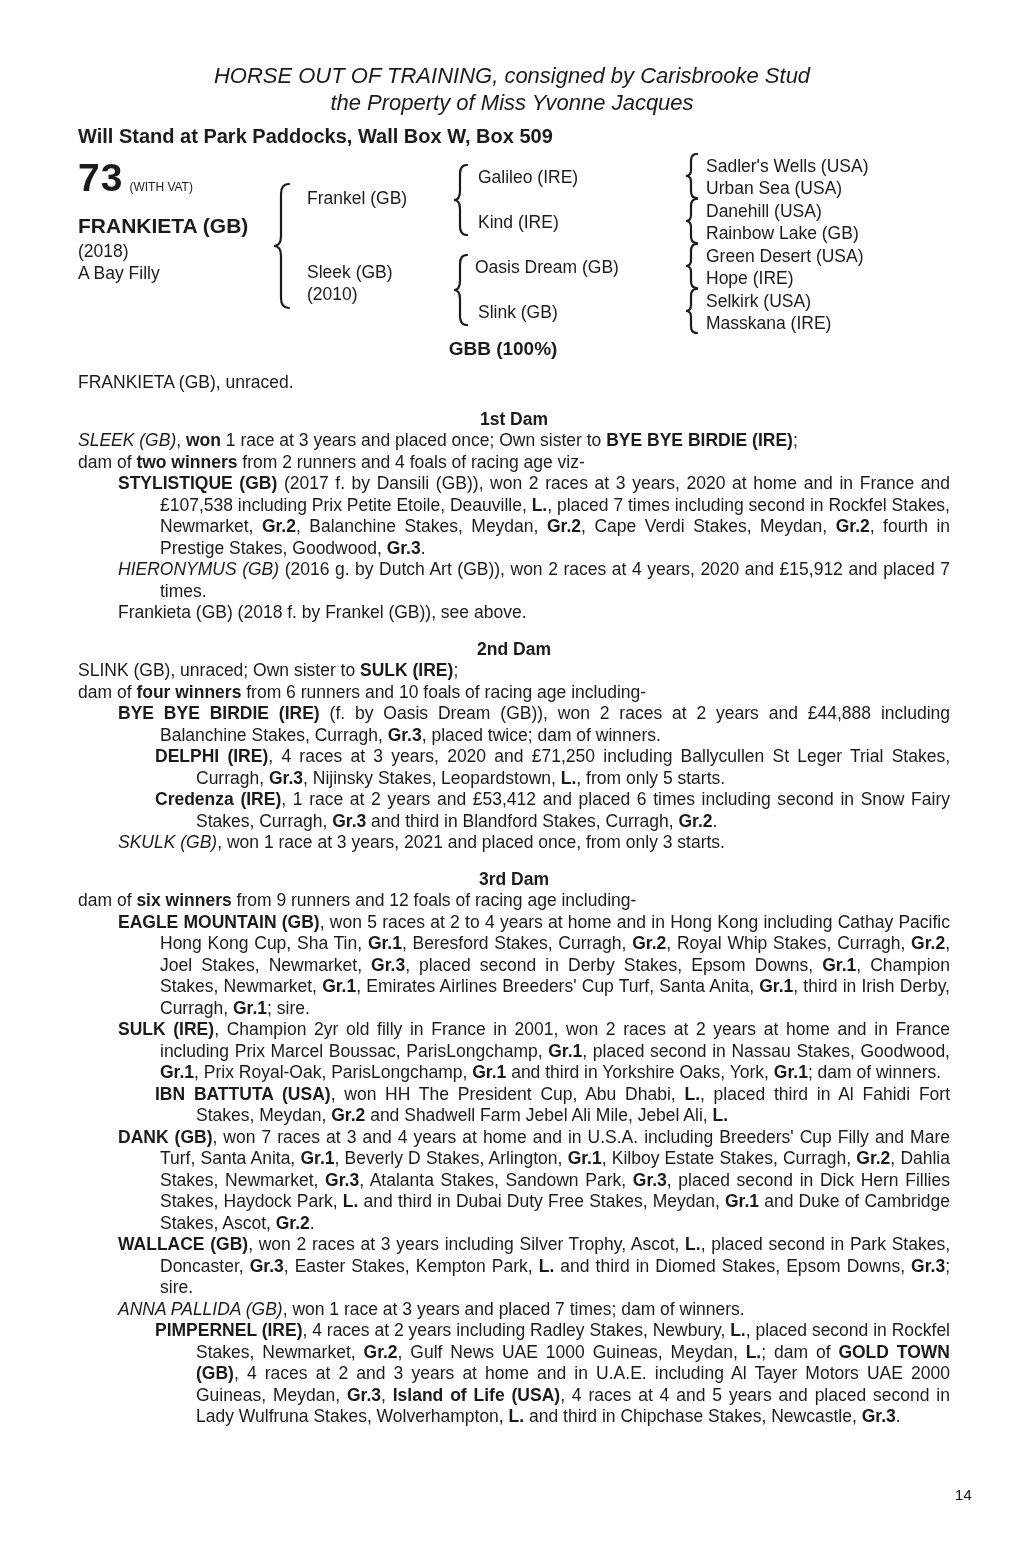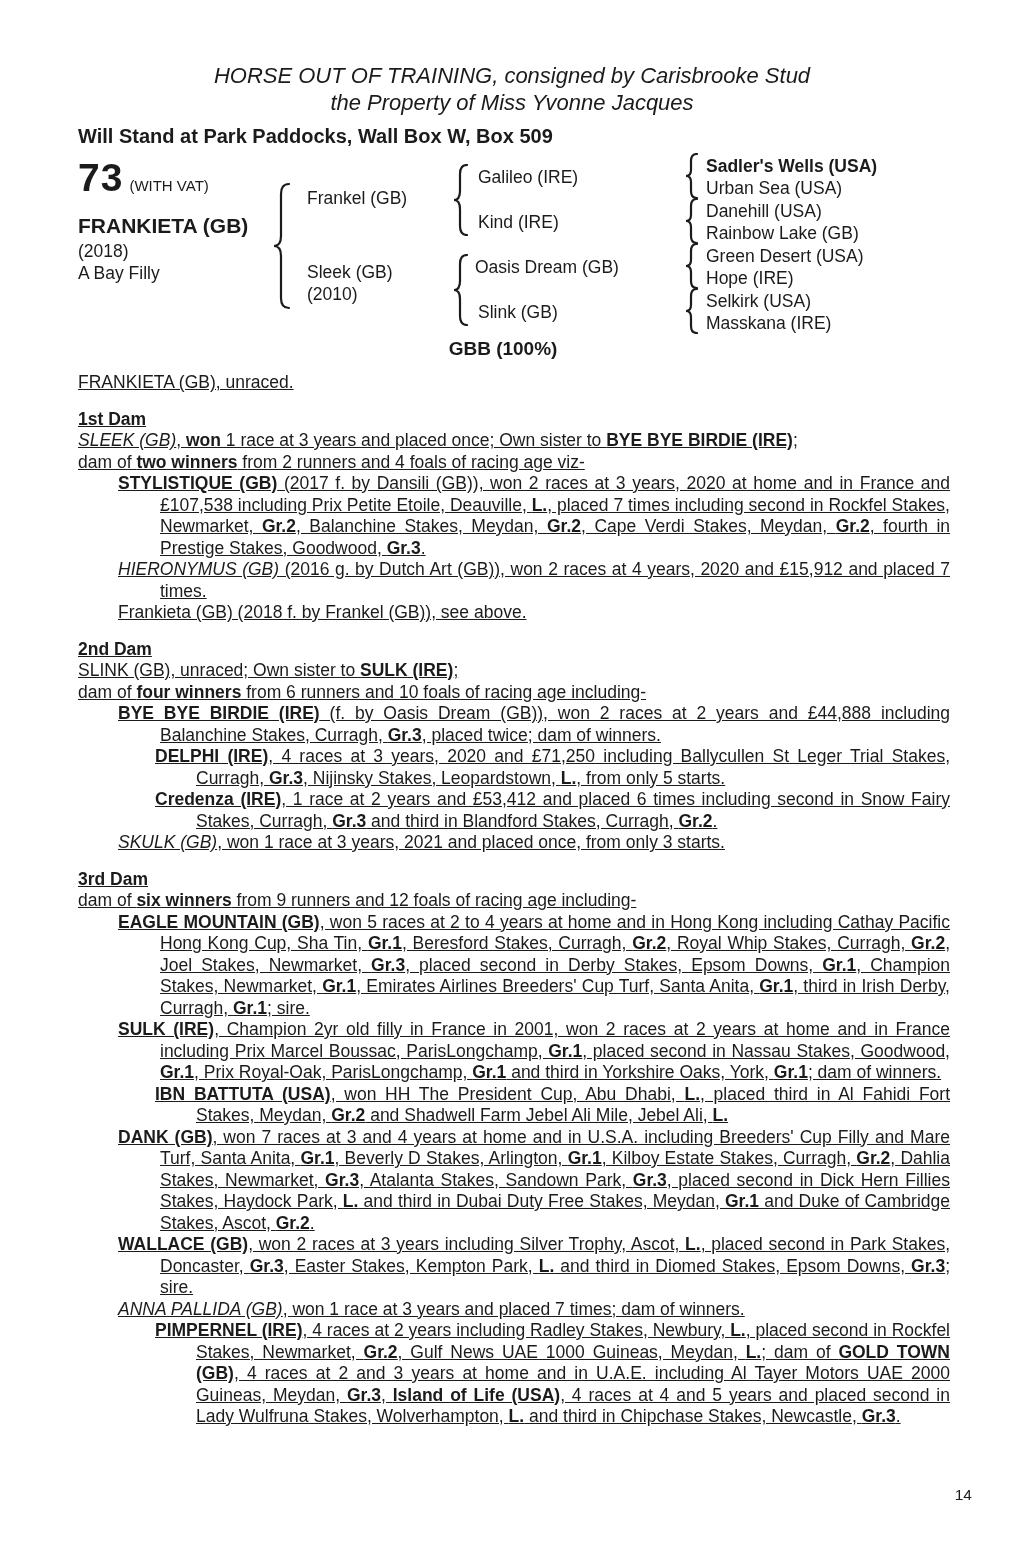--- a/index.html
+++ b/index.html
@@ -15,32 +15,32 @@
   }
   .title-block{position:absolute;top:62px;left:0;width:1024px;text-align:center;}
   .title-line{font-style:italic;font-size:22px;line-height:27px;}
   .stand-line{position:absolute;top:113px;left:78px;font-weight:bold;font-size:20px;margin-top:12px;}
 
   
   .ped{position:absolute;top:0;left:0;width:1024px;height:370px;}
   .ped .abs{position:absolute;white-space:nowrap;}
   .lot-line{position:absolute;top:156px;left:78px;}
   .lot-number{font-size:39px;font-weight:bold;letter-spacing:1px;}
-  .lot-vat{font-size:15px;margin-left:6px;}
+  .lot-vat{font-size:12px;margin-left:6px;}
   .horse-name{font-size:21px;font-weight:bold;text-align:center;}
   .ped-name{font-size:17.5px;line-height:20px;}
   .brace{position:absolute;}
   .brace path{fill:none;stroke:#1b1b1b;stroke-width:2.2;stroke-linecap:round;}
 
   .gbb-line{position:absolute;top:338px;left:0;width:1006px;text-align:center;font-weight:bold;font-size:19px;}
 
   
-  .body-text{position:absolute;top:372px;left:78px;width:872px;font-size:17.5px;line-height:21.5px;text-decoration:underline;}
+  .body-text{position:absolute;top:372px;left:78px;width:872px;font-size:17.5px;line-height:21.5px;}
   .race-record{margin-bottom:7px;}
-  .dam-heading{font-weight:bold;margin-top:15px;}
+  .dam-heading{font-weight:bold;margin-top:15px;text-align:center;}
   .para{text-align:justify;}
   .lvl0{margin:0;}
   .lvl1{padding-left:82px;text-indent:-42px;}
   .lvl2{padding-left:118px;text-indent:-41px;}
   .run-b{font-weight:bold;}
   .run-i{font-style:italic;}
 
   .page-number{position:absolute;top:1486px;right:52px;font-size:15.5px;}
 </style>
 </head>
@@ -89,21 +89,21 @@
     <svg class="brace" style="left:684px;top:198px;" width="16" height="46" viewBox="0 0 16 46">
       <path d="M13 1 Q7 1 7 8 L7 17 Q7 23 2 23 Q7 23 7 29 L7 38 Q7 45 13 45"></path>
     </svg>
     <svg class="brace" style="left:684px;top:243px;" width="16" height="46" viewBox="0 0 16 46">
       <path d="M13 1 Q7 1 7 8 L7 17 Q7 23 2 23 Q7 23 7 29 L7 38 Q7 45 13 45"></path>
     </svg>
     <svg class="brace" style="left:684px;top:288px;" width="16" height="46" viewBox="0 0 16 46">
       <path d="M13 1 Q7 1 7 8 L7 17 Q7 23 2 23 Q7 23 7 29 L7 38 Q7 45 13 45"></path>
     </svg>
 
-    <div class="abs ped-name" style="left:706px;top:156px;font-weight:bold;">Sadler's Wells (USA)</div>
+    <div class="abs ped-name" style="left:706px;top:156px;">Sadler's Wells (USA)</div>
     <div class="abs ped-name" style="left:706px;top:178px;">Urban Sea (USA)</div>
     <div class="abs ped-name" style="left:706px;top:201px;">Danehill (USA)</div>
     <div class="abs ped-name" style="left:706px;top:223px;">Rainbow Lake (GB)</div>
     <div class="abs ped-name" style="left:706px;top:246px;">Green Desert (USA)</div>
     <div class="abs ped-name" style="left:706px;top:268px;">Hope (IRE)</div>
     <div class="abs ped-name" style="left:706px;top:291px;">Selkirk (USA)</div>
     <div class="abs ped-name" style="left:706px;top:313px;">Masskana (IRE)</div>
   </div>
 
   <div class="gbb-line">GBB (100%)</div>

